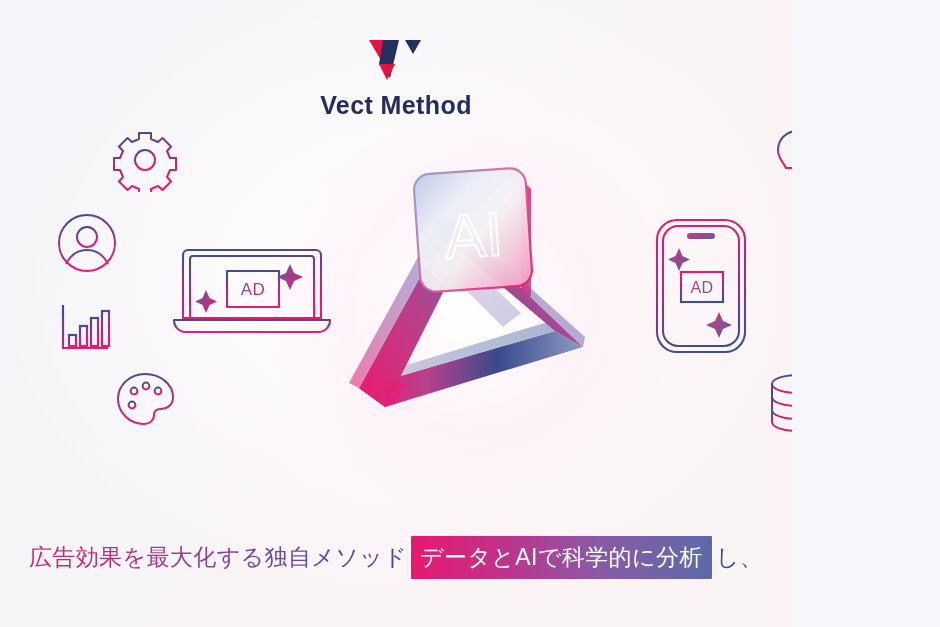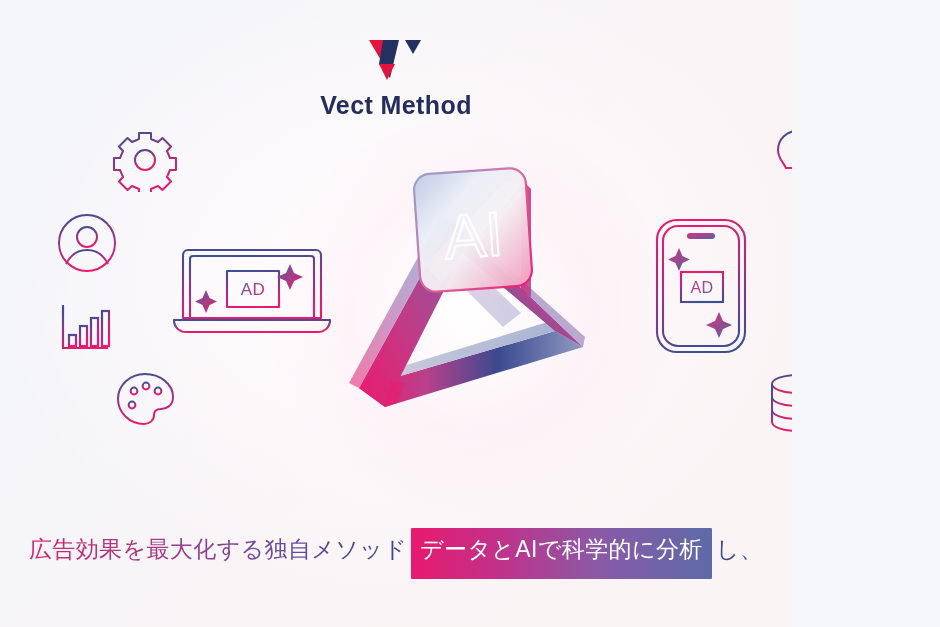--- a/index.html
+++ b/index.html
@@ -76,21 +76,21 @@
     background-clip: text;
     color: transparent;
     -webkit-text-fill-color: transparent;
   }
   .t-navy { color: #3f4e93; }
   .t-plum { color: #8d4b86; }
   .hl {
     display: inline-block;
     color: #ffffff;
     -webkit-text-fill-color: #ffffff;
-    padding: 3px 9px 11px 9px;
+    padding: 3px 9px 3px 9px;
     margin: 0 4px;
     vertical-align: baseline;
     border-radius: 1px;
   }
   .hl-a { background: linear-gradient(90deg, #e8196f 0%, #c0328b 30%, #8a5aa6 62%, #5d6aa8 100%); }
   .hl-b { background: linear-gradient(90deg, #e8196f 0%, #cf2a7e 24%, #a3479a 58%, #6a6aa6 100%); }
 </style>
 </head>
 <body>
 

